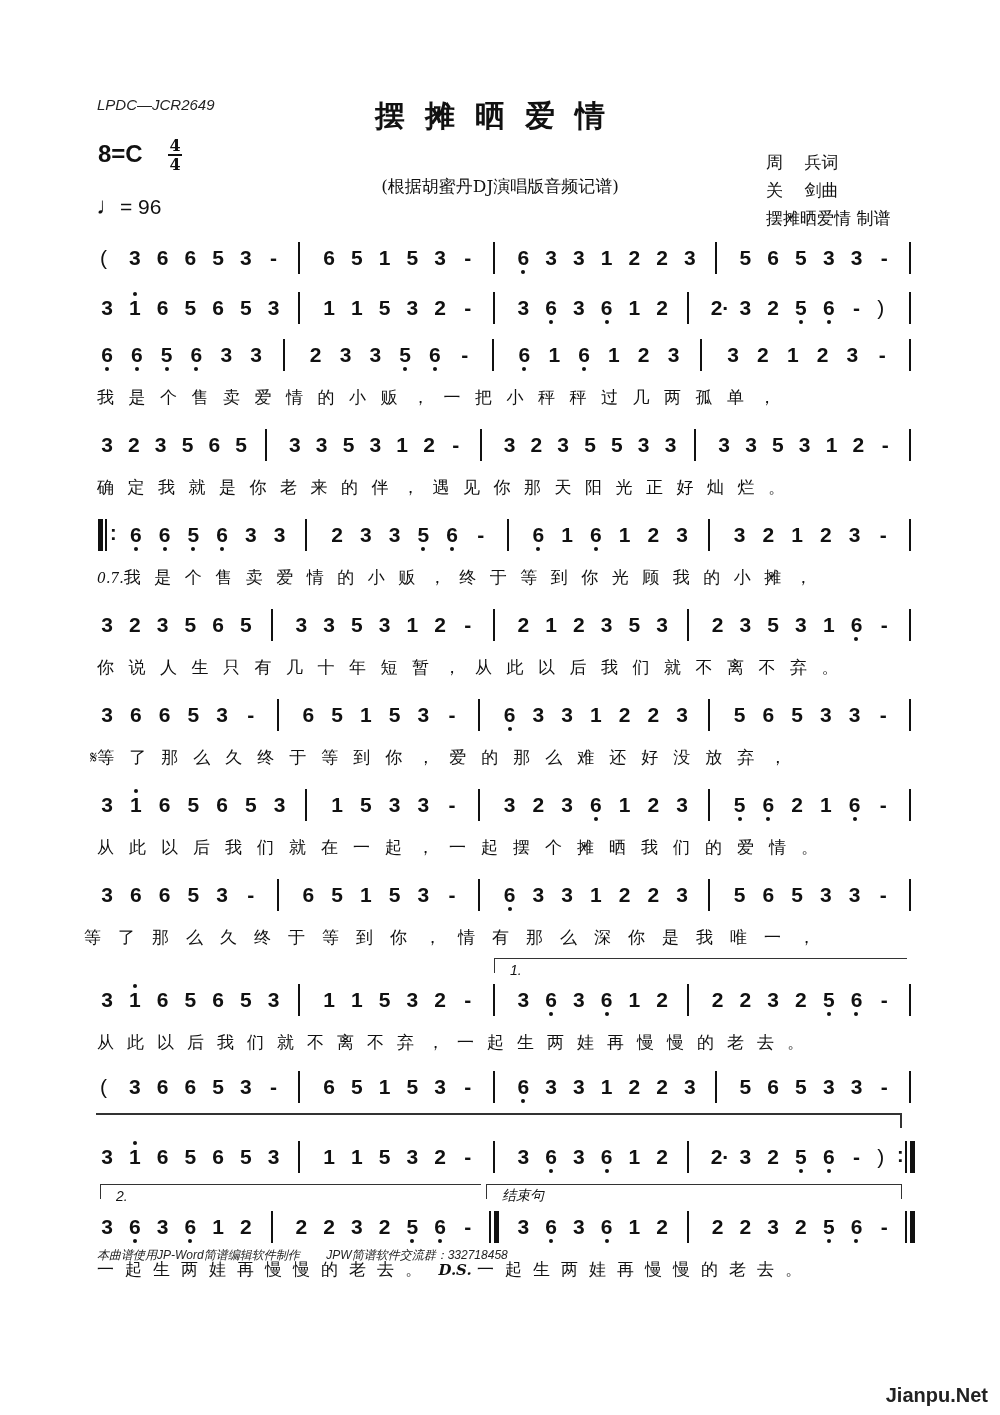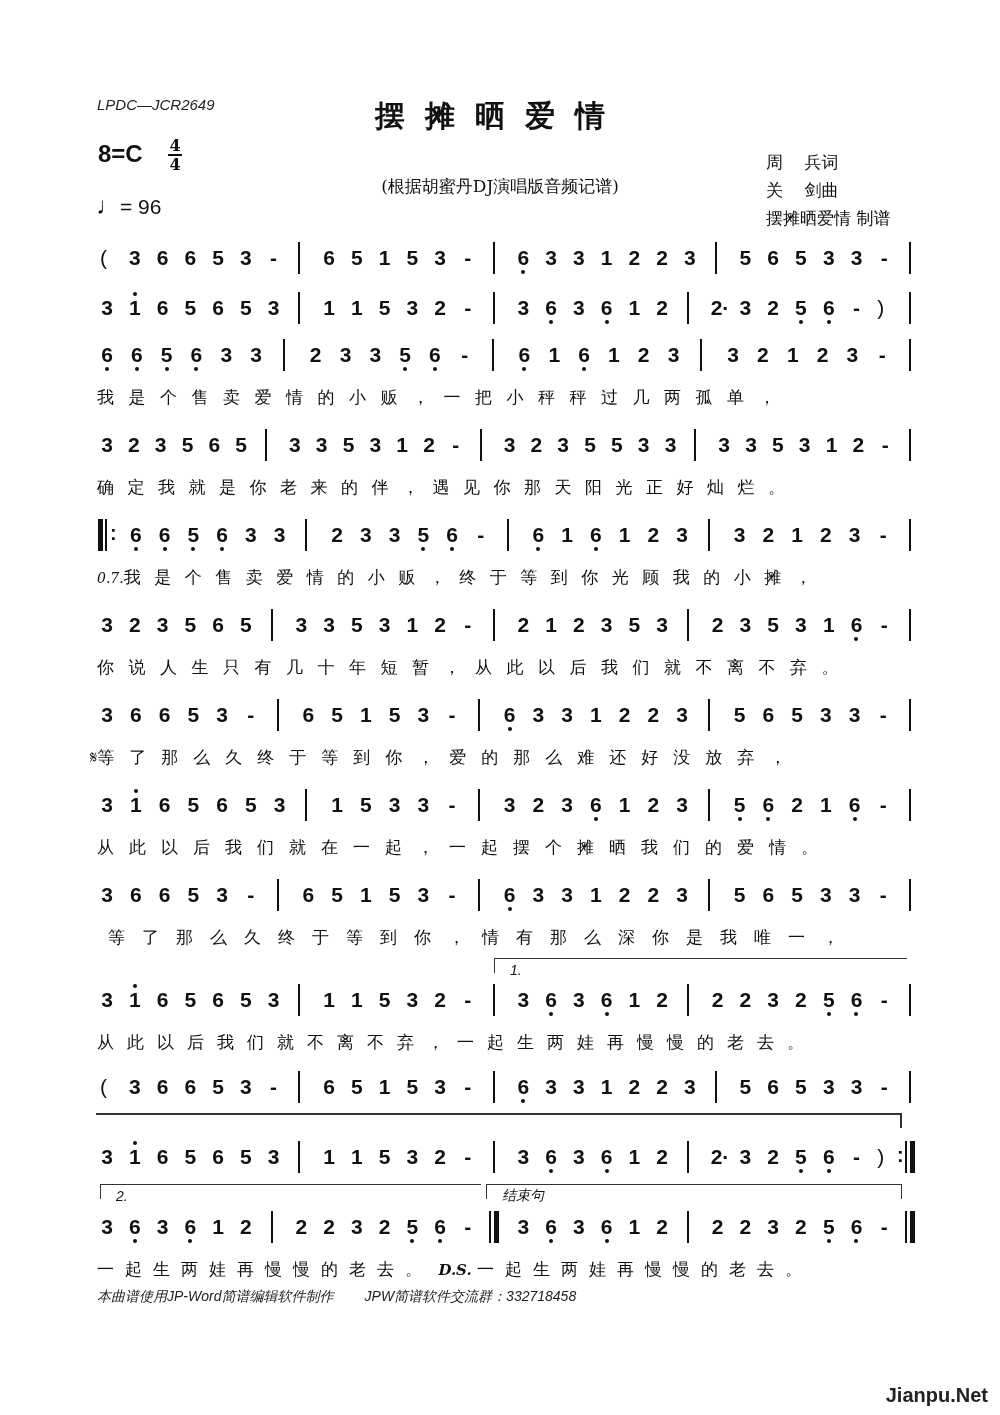--- a/index.html
+++ b/index.html
@@ -22,21 +22,21 @@
   .bar { position: absolute; width: 2px; background: #111; top: -4px; height: 32px; }
   .dbar { position: absolute; width: 2px; background: #111; top: -4px; height: 32px; }
   .thick { position: absolute; width: 5px; background: #111; top: -4px; height: 32px; }
   .paren { position: absolute; font-size: 21px; line-height: 24px; top: 0; }
   .repeat-colon { position: absolute; font-weight: bold; font-size: 20px; top: -1px; }
   .lyric { position: absolute; font-family: "DejaVu Serif", serif; font-size: 17px; line-height: 20px; white-space: nowrap; }
   .volta { position: absolute; border-top: 1.5px solid #333; border-left: 1.5px solid #333; height: 14px; }
   .volta-label { position: absolute; font-size: 14px; font-style: italic; }
   .hline { position: absolute; height: 1.5px; background: #333; }
   .vline { position: absolute; width: 1.5px; background: #333; }
-  .footer { left: 97px; top: 1287px; font-size: 14px; font-style: italic; color: #222; line-height: 19px; }
+  .footer { left: 97px; top: 1246px; font-size: 12px; font-style: italic; color: #222; line-height: 19px; }
   .footer div { white-space: pre; }
   .watermark { right: 12px; top: 1384px; font-size: 20px; font-weight: bold; color: #222; }
 </style>
 </head>
 <body>
 
 <div class="abs code">LPDC—JCR2649</div>
 <div class="abs title">摆摊晒爱情</div>
 <div class="abs key">8=C</div>
 <div class="abs timesig">
@@ -475,21 +475,21 @@
 <div class="lyric" style="left:97px;top:387px;letter-spacing:14.5px;">我是个售卖爱情的小贩，一把小秤秤过几两孤单，</div>
 <div class="lyric" style="left:97px;top:477px;letter-spacing:13.5px;">确定我就是你老来的伴，遇见你那天阳光正好灿烂。</div>
 <div class="lyric" style="left:97px;top:567px;">
   <i style="font-size:14px;position:static;width:auto;">0.7.</i><b style="font-weight:normal;letter-spacing:13.5px;">我是个售卖爱情的小贩，终于等到你光顾我的小摊，</b>
 </div>
 <div class="lyric" style="left:97px;top:657px;letter-spacing:14.5px;">你说人生只有几十年短暂，从此以后我们就不离不弃。</div>
 <div class="lyric" style="left:90px;top:747px;">
   <b style="font-weight:normal;">𝄋</b><b style="font-weight:normal;letter-spacing:15px;">等了那么久终于等到你，爱的那么难还好没放弃，</b>
 </div>
 <div class="lyric" style="left:97px;top:837px;letter-spacing:15px;">从此以后我们就在一起，一起摆个摊晒我们的爱情。</div>
-<div class="lyric" style="left:108px;top:927px;letter-spacing:17px;">等了那么久终于等到你，情有那么深你是我唯一，</div>
+<div class="lyric" style="left:84px;top:927px;letter-spacing:17px;">等了那么久终于等到你，情有那么深你是我唯一，</div>
 <div class="lyric" style="left:97px;top:1032px;letter-spacing:13px;">从此以后我们就不离不弃，一起生两娃再慢慢的老去。</div>
 <div class="lyric" style="left:97px;top:1259px;">
   <b style="font-weight:normal;letter-spacing:11px;">一起生两娃再慢慢的老去。</b>
   <i style="font-weight:bold;font-size:15px;">D.S.</i>
   <b style="font-weight:normal;letter-spacing:11px;">一起生两娃再慢慢的老去。</b>
 </div>
 
 <div class="volta" style="left:494px;top:958px;width:412px;"></div>
 <div class="volta-label" style="left:510px;top:962px;">1.</div>
 <div class="hline" style="left:96px;top:1113px;width:806px;"></div>

